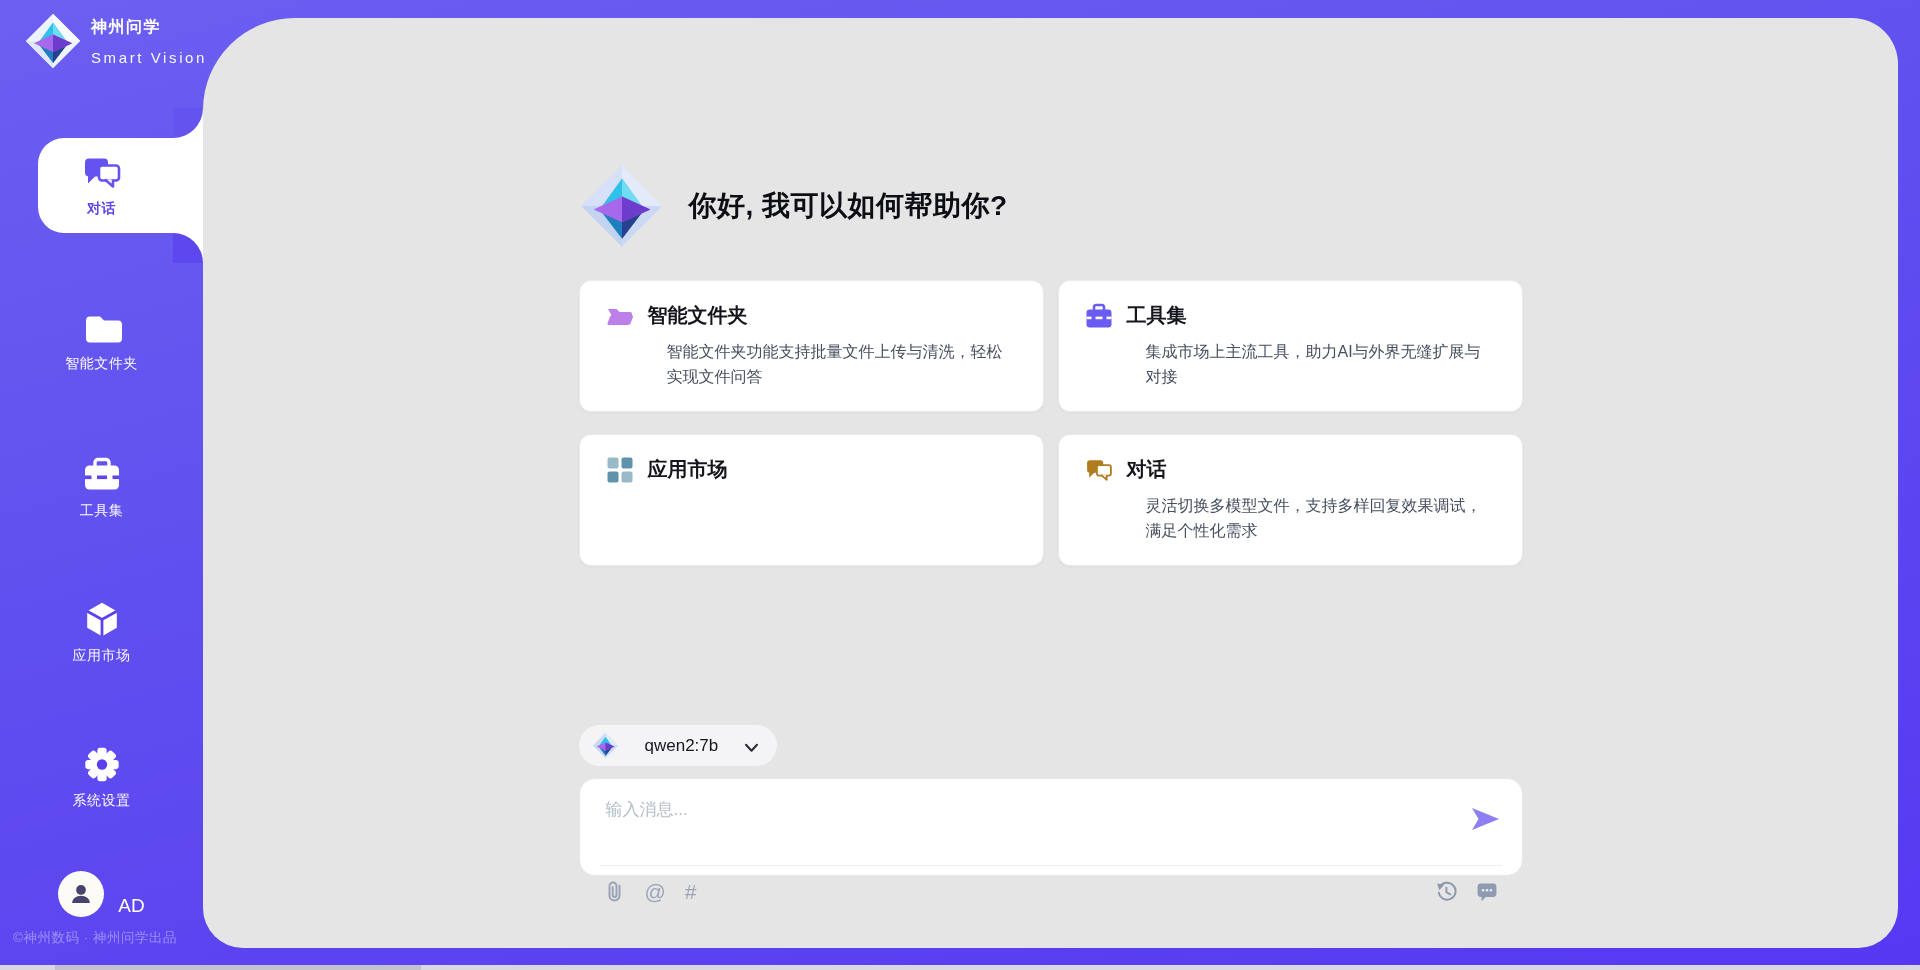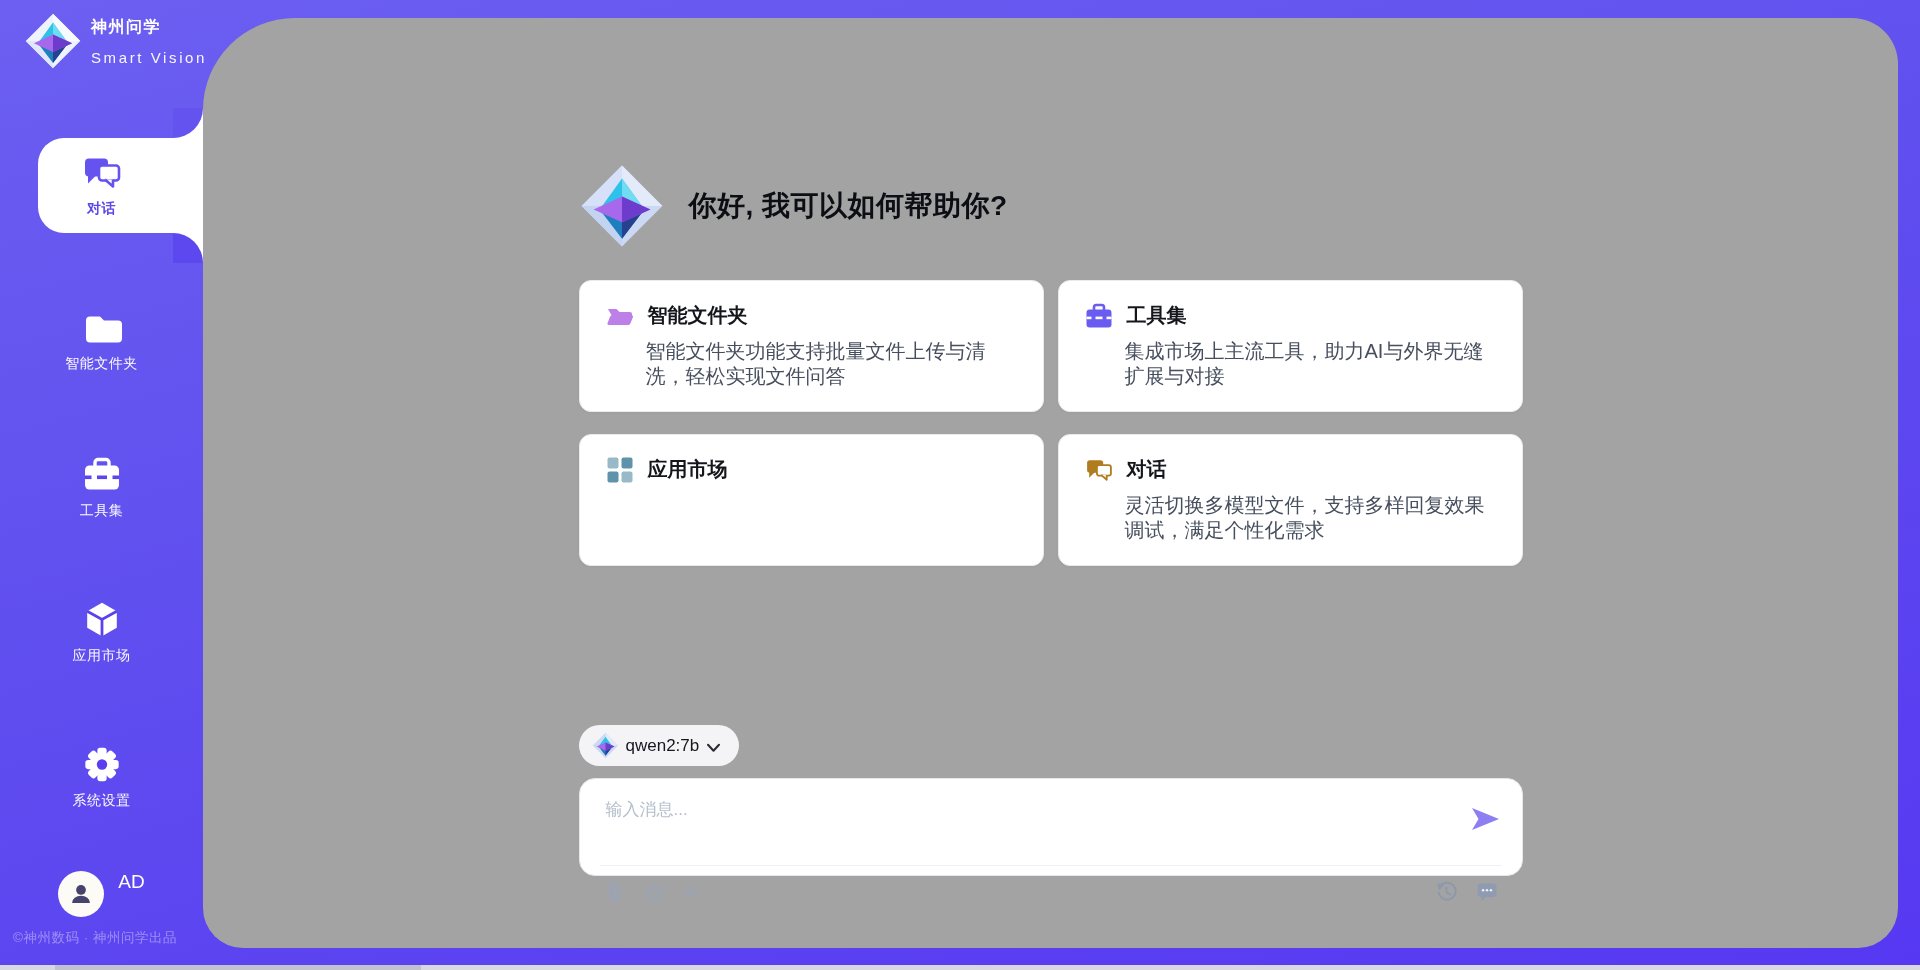--- a/index.html
+++ b/index.html
@@ -5,41 +5,41 @@
   html,body{margin:0;padding:0}
   body{
     width:1920px;height:970px;position:relative;overflow:hidden;
     background:linear-gradient(165deg,#6c5ff1 0%,#6151ef 38%,#5638f2 100%);
     font-family:"Liberation Sans","DejaVu Sans",sans-serif;
     -webkit-font-smoothing:antialiased;
   }
   
   .main-area{
     position:absolute;left:203px;top:18px;right:22px;bottom:22px;
-    background:#a3a3a3;border-radius:92px 46px 40px 40px;
+    background:#e5e5e5;border-radius:92px 46px 40px 40px;
   }
   .content-col{width:944px;margin:0 auto;padding-top:145px}
   
   .greeting-row{display:flex;align-items:center;gap:24px;height:86px}
   .greeting-logo{width:86px;height:86px;flex:0 0 auto}
   .greeting-title{font-size:28px;font-weight:bold;color:#0c0e14;letter-spacing:.5px}
   
   .cards-grid{margin-top:31px;display:grid;grid-template-columns:465px 465px;gap:22px 14px}
   .card{
     background:#fff;border:1px solid #e8eaf0;border-radius:12px;
     padding:21px 26px 22px 26px;box-sizing:border-box;
     box-shadow:0 1px 3px rgba(20,24,60,.04);cursor:pointer;
   }
   .card-head{display:flex;align-items:center;gap:14px;margin-bottom:10px}
   .card-icon{width:28px;height:26px;flex:0 0 auto}
   .card-title{font-size:20px;font-weight:bold;color:#14161c}
-  .card-desc{margin-left:40px;font-size:20px;line-height:25px;color:#474f5e;max-width:376px}
+  .card-desc{margin-left:61px;font-size:16px;line-height:25px;color:#474f5e;max-width:376px}
   
   .model-pill{
-    margin-top:159px;display:inline-flex;align-items:center;gap:7px;
+    margin-top:159px;display:inline-flex;align-items:center;gap:26px;
     background:#f4f4f7;border-radius:21px;height:41px;padding:0 18px 0 13px;cursor:pointer;
   }
   .pill-diamond{width:27px;height:27px}
   .pill-label{font-size:17px;color:#17171f}
   .pill-chevron{width:15px;height:11px;margin-top:3px}
   
   .composer{
     margin-top:12px;position:relative;height:98px;box-sizing:border-box;
     background:#fff;border:1px solid #e4e7ed;border-radius:16px;
   }
@@ -63,21 +63,21 @@
   .tab-bg{position:absolute;left:38px;top:138px;width:166px;height:95px;background:#fff;border-radius:26px 0 0 26px}
   .fillet{position:absolute;left:173px;width:30px;height:30px;background:#fff;overflow:hidden}
   .fillet-top{top:108px}
   .fillet-top .fin{width:30px;height:30px;background:#6453ef;border-bottom-right-radius:30px}
   .fillet-bottom{top:233px}
   .fillet-bottom .fin{width:30px;height:30px;background:#5d48f0;border-top-right-radius:30px}
   .nav-item{position:absolute;left:0;width:203px;height:95px;display:flex;flex-direction:column;align-items:center;justify-content:center;gap:9px;cursor:pointer}
   .nav-label{font-size:14px;color:rgba(255,255,255,.97);letter-spacing:.5px}
   .nav-item.active .nav-label{color:#5b49e8;font-weight:bold}
   .nav-ic{width:40px;height:37px}
-  .user-row{position:absolute;left:0;top:871px;width:203px;display:flex;align-items:flex-start;justify-content:center;gap:14px;cursor:pointer}
+  .user-row{position:absolute;left:0;top:871px;width:203px;display:flex;align-items:flex-end;justify-content:center;gap:14px;cursor:pointer}
   .avatar{width:46px;height:46px;border-radius:50%;background:#fdfbf6;display:flex;align-items:center;justify-content:center}
   .user-name{font-size:19px;color:#fff}
   .copyright{position:absolute;left:13px;top:929px;font-size:13.5px;color:rgba(255,255,255,.38);letter-spacing:.5px}
   
   .bottom-strip{position:absolute;left:0;right:0;bottom:0;height:5px;background:#d8d8e2}
   .bottom-strip .seg{position:absolute;left:55px;width:366px;top:0;bottom:0;background:#c1c2ce}
 </style>
 </head>
 <body>
 

